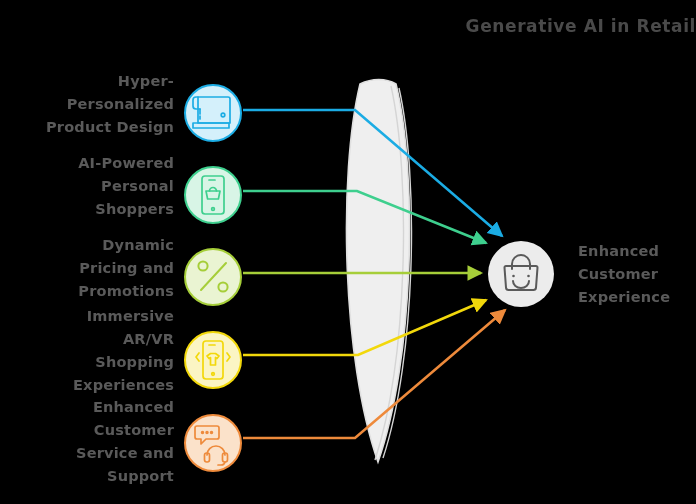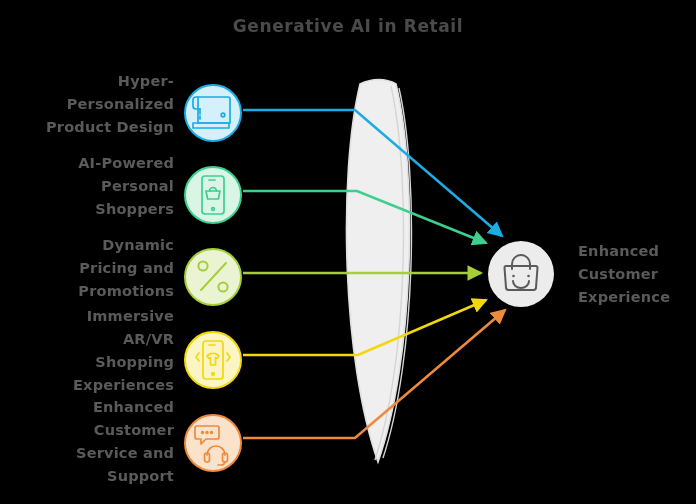--- a/index.html
+++ b/index.html
@@ -19,21 +19,21 @@
     height: 504px;
     background: #000000;
   }
 
   
   #title {
     position: absolute;
     left: 0;
     top: 16px;
     width: 696px;
-    text-align: center;
+    text-align: right;
     font-family: "DejaVu Sans", sans-serif;
     font-size: 17px;
     font-weight: 700;
     letter-spacing: 0.6px;
     color: #4a4a4a;
     white-space: nowrap;
   }
 
   
   #canvas {

